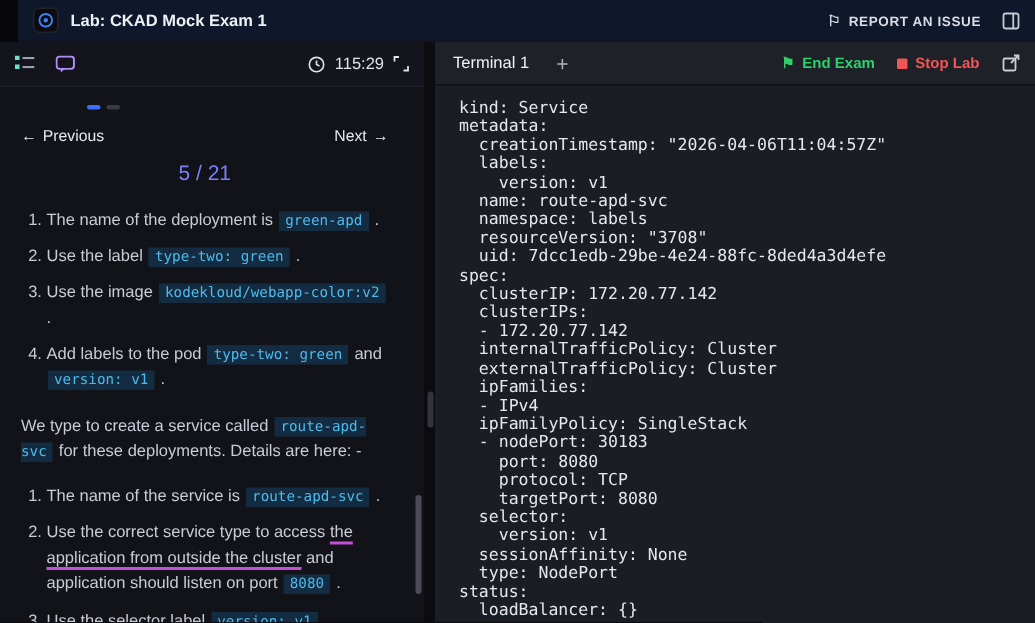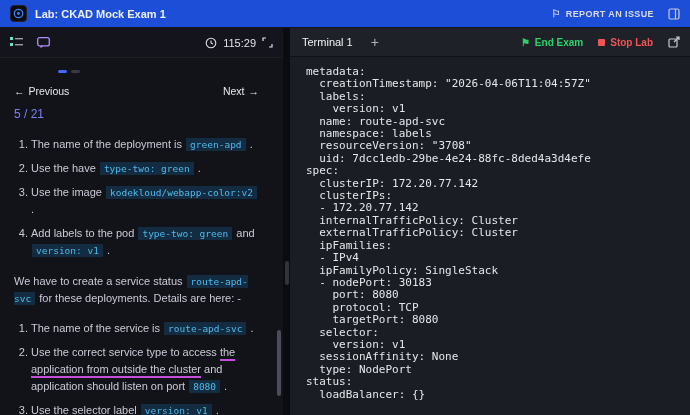--- a/index.html
+++ b/index.html
@@ -2,21 +2,21 @@
 <html><head>
 <meta charset="utf-8">
 <style>
   html,body{margin:0;padding:0;background:#08080b;}
   *{box-sizing:border-box;}
   .app{width:690px;height:415px;overflow:hidden;position:relative;
        font-family:"Liberation Sans",sans-serif;color:#c9cbd6;background:#08080b;}
 
   
   .topbar{height:28px;display:flex;align-items:center;justify-content:space-between;
-          padding:0 10px;background:#1d4ed8;border-bottom:1px solid #15151b;}
+          padding:0 10px;background:#0f172a;border-bottom:1px solid #15151b;margin-left:12px;}
   .brand{display:flex;align-items:center;gap:8px;}
   .logo{width:17px;height:17px;border-radius:4px;border:1px solid #23232c;display:flex;
         align-items:center;justify-content:center;background:#0b0b10;}
   .title{font-size:11px;font-weight:600;color:#eef0f5;}
   .topbar-right{display:flex;align-items:center;gap:14px;}
   .report{display:flex;align-items:center;gap:5px;font-size:9px;font-weight:600;
           letter-spacing:.4px;color:#dadce4;cursor:pointer;}
   .flag-glyph{font-size:10px;color:#dadce4;}
 
   
@@ -30,21 +30,21 @@
   .timerbox{display:flex;align-items:center;gap:6px;font-size:11px;color:#e1e3ec;}
   .left-content{flex:1;overflow:hidden;padding:8px 24px 0 14px;font-size:11px;line-height:1.55;}
 
   .dashes{display:flex;gap:4px;margin:4px 0 10px 44px;}
   .dash{width:9px;height:3px;border-radius:2px;background:#3a3a46;}
   .dash.active{background:#3f6cff;}
 
   .navrow{display:flex;justify-content:space-between;align-items:center;
           font-size:10.5px;color:#e7e9f1;margin-bottom:6px;}
   .navlink{display:flex;gap:4px;align-items:center;cursor:pointer;}
-  .progress{color:#7b82f7;font-size:12px;margin:2px 0 12px;}
+  .progress{text-align:center;color:#7b82f7;font-size:14px;margin:2px 0 12px;}
 
   ol{margin:0 0 14px;padding-left:17px;}
   ol li{margin-bottom:7px;}
   .para{margin:14px 0 13px;}
 
   .seg-code{background:#132c41;color:#4fb9ea;font-family:"DejaVu Sans Mono",monospace;
             font-size:9.5px;padding:1px 4px;border-radius:0;margin:0 1px;}
   .seg-u{text-decoration:underline;text-decoration-color:#c44fd8;
          text-decoration-thickness:1.5px;text-underline-offset:3px;}
 
@@ -156,26 +156,26 @@
           <span class="navlink">
             <span>Next</span>
             <span>→</span>
           </span>
         </div>
 
         <div class="progress">5 / 21</div>
 
         <ol>
             <li><span class="seg-text">The name of the deployment is </span><span class="seg-code">green-apd</span><span class="seg-text"> .</span></li>
-            <li><span class="seg-text">Use the have </span><span class="seg-code">type-two: green</span><span class="seg-text"> .</span></li>
+            <li><span class="seg-text">Use the label </span><span class="seg-code">type-two: green</span><span class="seg-text"> .</span></li>
             <li><span class="seg-text">Use the image </span><span class="seg-code">kodekloud/webapp-color:v2</span><span class="seg-text"> .</span></li>
             <li><span class="seg-text">Add labels to the pod </span><span class="seg-code">type-two: green</span><span class="seg-text"> and </span><span class="seg-code">version: v1</span><span class="seg-text"> .</span></li>
           </ol>
 
-        <p class="para"><span class="seg-text">We have to create a service status </span><span class="seg-code">route-apd-svc</span><span class="seg-text"> for these deployments. Details are here: -</span></p>
+        <p class="para"><span class="seg-text">We type to create a service called </span><span class="seg-code">route-apd-svc</span><span class="seg-text"> for these deployments. Details are here: -</span></p>
 
         <ol>
             <li><span class="seg-text">The name of the service is </span><span class="seg-code">route-apd-svc</span><span class="seg-text"> .</span></li>
             <li><span class="seg-text">Use the correct service type to access </span><span class="seg-u">the application from outside the cluster</span><span class="seg-text"> and application should listen on port </span><span class="seg-code">8080</span><span class="seg-text"> .</span></li>
             <li><span class="seg-text">Use the selector label </span><span class="seg-code">version: v1</span><span class="seg-text"> .</span></li>
           </ol>
       </div>
 
       <div class="scroll-thumb"></div>
     </aside>
@@ -199,20 +199,21 @@
           </span>
           <span>
             <svg width="12" height="12" viewBox="0 0 12 12">
               <rect x="1" y="3" width="8" height="8" rx="1" fill="none" stroke="#c9ccd3" stroke-width="1.2"></rect>
               <path d="M6 6 L11 1 M8 1 L11 1 L11 4" fill="none" stroke="#c9ccd3" stroke-width="1.2"></path>
             </svg>
           </span>
         </div>
       </div>
       <div class="term-body">
+          <div class="tline">kind: Service</div>
           <div class="tline">metadata:</div>
           <div class="tline">  creationTimestamp: "2026-04-06T11:04:57Z"</div>
           <div class="tline">  labels:</div>
           <div class="tline">    version: v1</div>
           <div class="tline">  name: route-apd-svc</div>
           <div class="tline">  namespace: labels</div>
           <div class="tline">  resourceVersion: "3708"</div>
           <div class="tline">  uid: 7dcc1edb-29be-4e24-88fc-8ded4a3d4efe</div>
           <div class="tline">spec:</div>
           <div class="tline">  clusterIP: 172.20.77.142</div>

